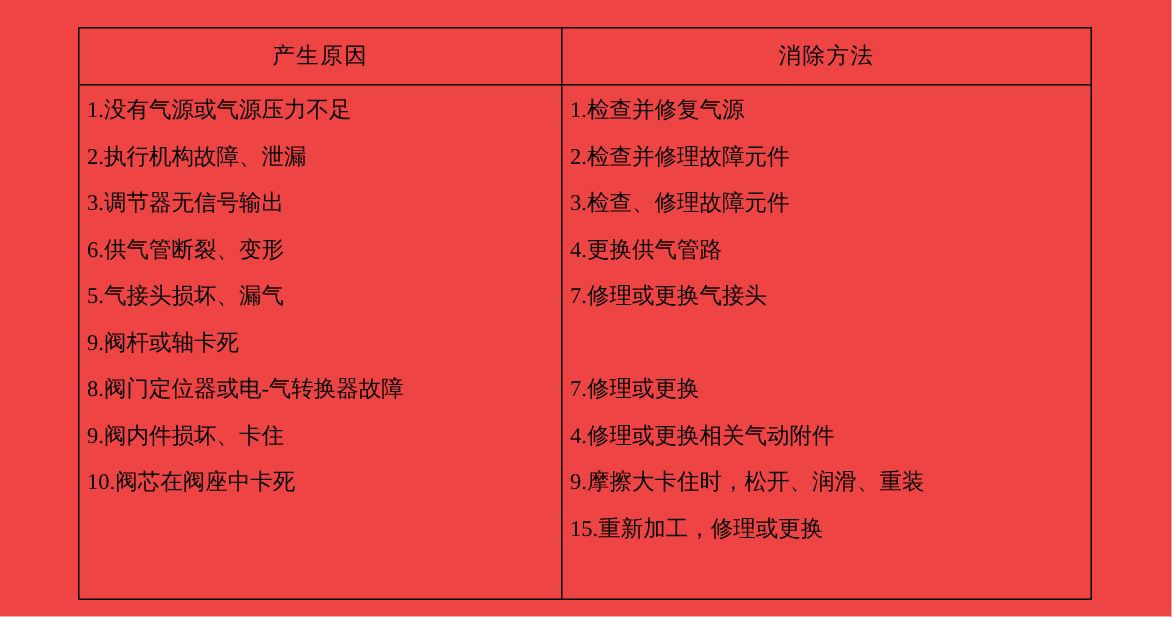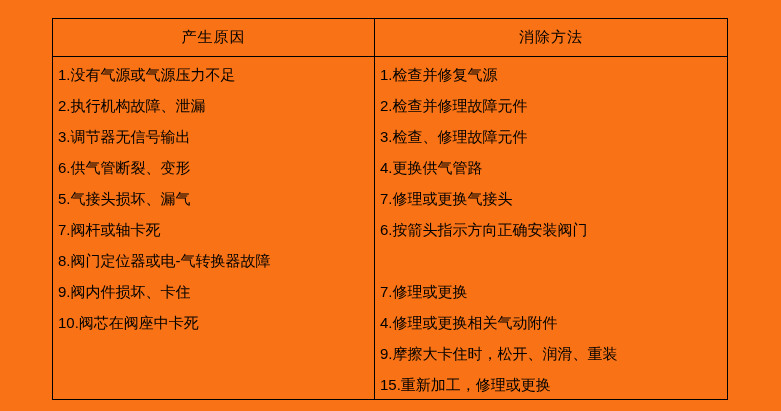--- a/index.html
+++ b/index.html
@@ -4,22 +4,22 @@
 <style>
   html, body {
     margin: 0;
     padding: 0;
     background: #ffffff;
   }
   .page {
     position: relative;
     width: 781px;
     height: 411px;
-    background: #f97316;
-    font-family: Liberation Sans, sans-serif;
+    background: #ef4444;
+    font-family: Liberation Serif, serif;
     color: #000000;
     overflow: hidden;
   }
   .fault-table {
     position: absolute;
     left: 52px;
     top: 18px;
     width: 676px;
     height: 382px;
     border: 1px solid #000000;
@@ -76,33 +76,32 @@
     </div>
 
     <div class="body-row">
 
       <div class="body-cell col-left">
         <div class="line">1.没有气源或气源压力不足</div>
         <div class="line">2.执行机构故障、泄漏</div>
         <div class="line">3.调节器无信号输出</div>
         <div class="line">6.供气管断裂、变形</div>
         <div class="line">5.气接头损坏、漏气</div>
-        <div class="line">7.阀杆或轴卡死</div>
+        <div class="line">9.阀杆或轴卡死</div>
         <div class="line">8.阀门定位器或电-气转换器故障</div>
         <div class="line">9.阀内件损坏、卡住</div>
         <div class="line">10.阀芯在阀座中卡死</div>
       </div>
 
       <div class="body-cell col-right">
         <div class="line">1.检查并修复气源</div>
         <div class="line">2.检查并修理故障元件</div>
         <div class="line">3.检查、修理故障元件</div>
         <div class="line">4.更换供气管路</div>
         <div class="line">7.修理或更换气接头</div>
-        <div class="line">6.按箭头指示方向正确安装阀门</div>
         <div class="line"></div>
         <div class="line">7.修理或更换</div>
         <div class="line">4.修理或更换相关气动附件</div>
         <div class="line">9.摩擦大卡住时，松开、润滑、重装</div>
         <div class="line">15.重新加工，修理或更换</div>
       </div>
 
     </div>
   </div>
 </div>

